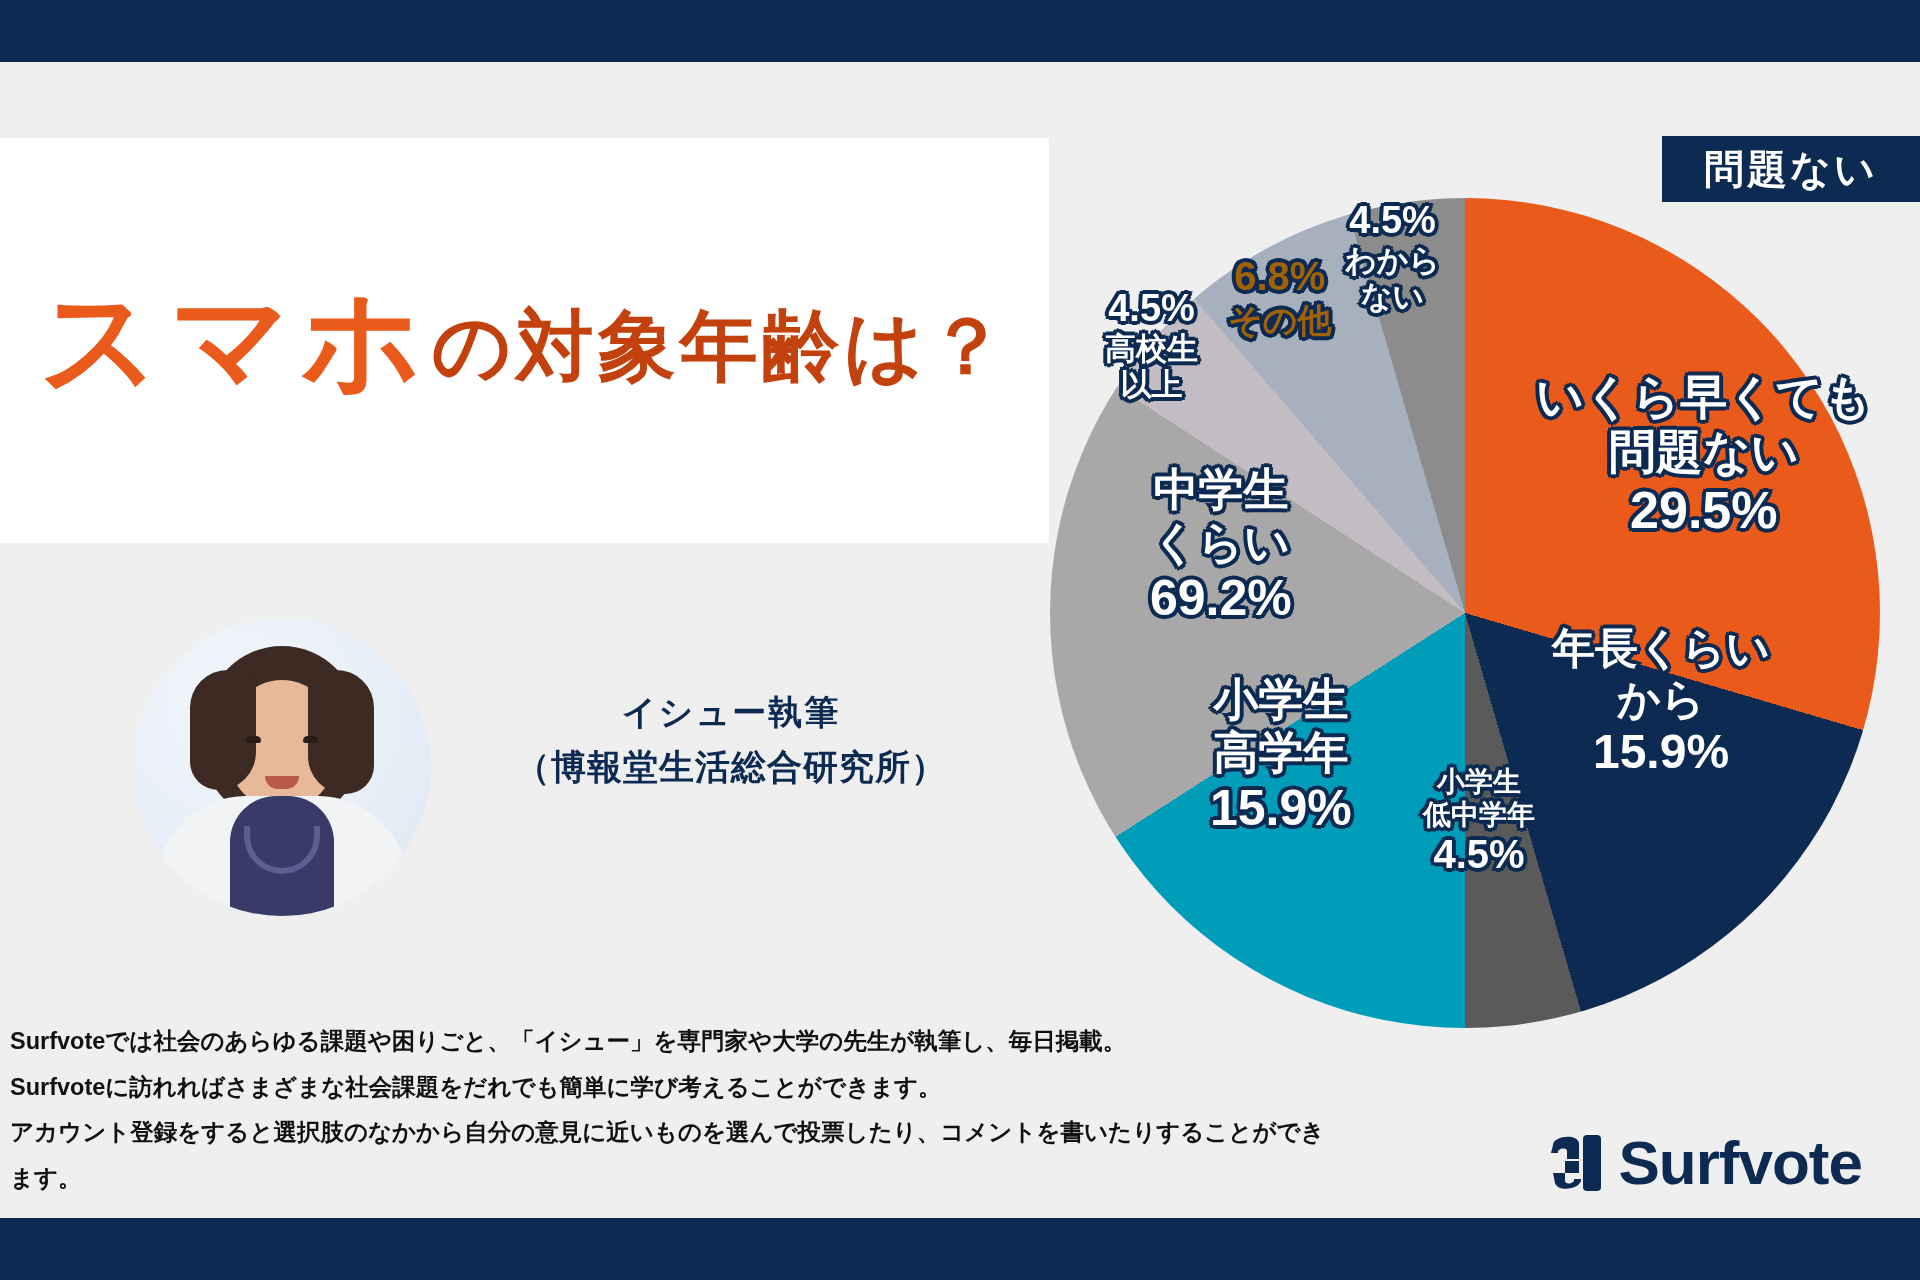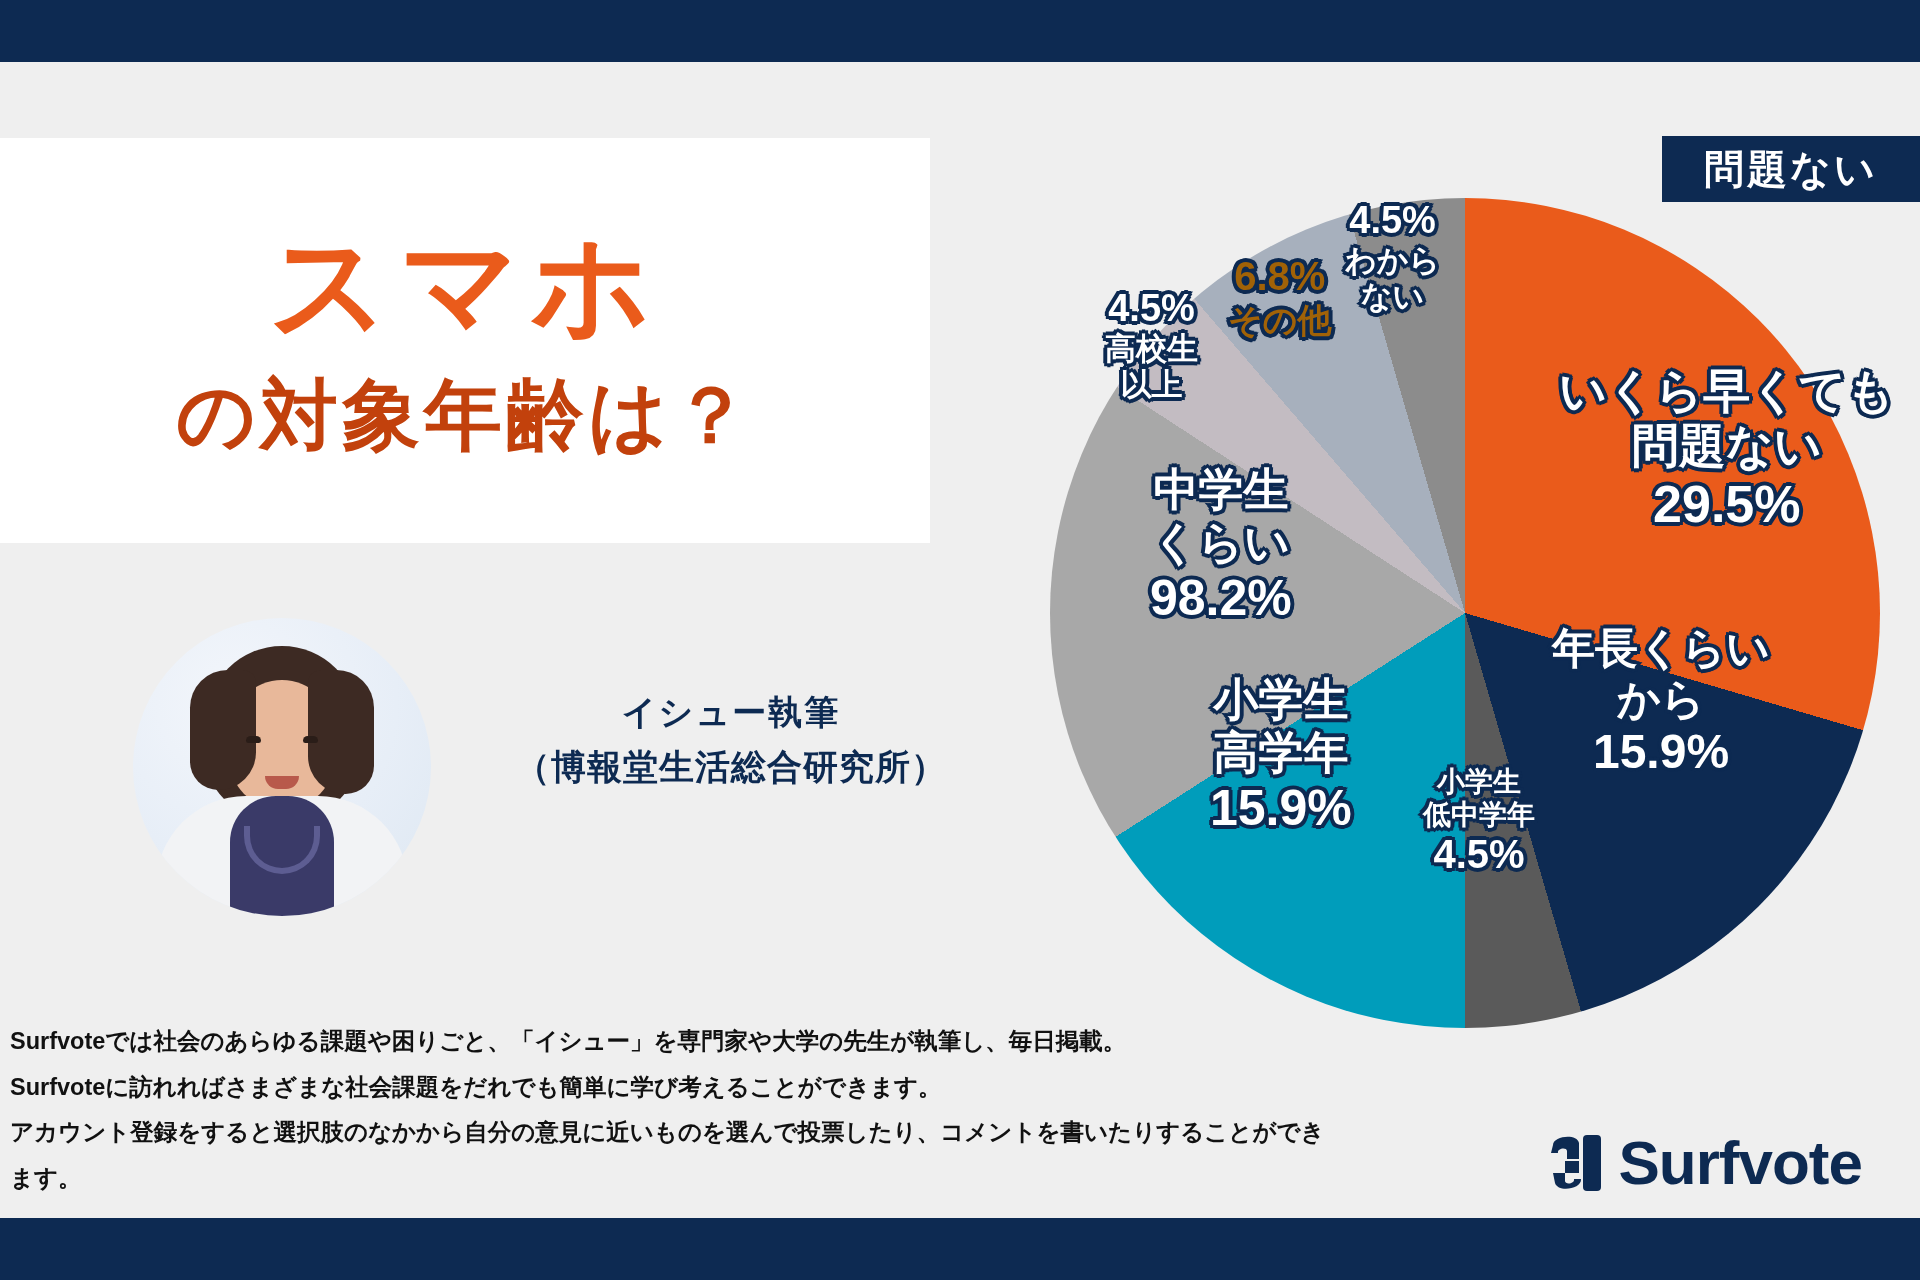--- a/index.html
+++ b/index.html
@@ -23,23 +23,23 @@
   }
   .bar-bottom {
     position: absolute; left: 0; bottom: 0;
     width: 1920px; height: 62px;
     background: #0d2a52;
   }
 
   
   .title-card {
     position: absolute; left: 0; top: 138px;
-    width: 930px; height: 405px;
+    width: 1049px; height: 405px;
     background: #ffffff;
-    display: flex; flex-direction: column;
+    display: flex; 
     align-items: center; justify-content: center;
   }
   .title-main {
     font-size: 118px;
     font-weight: 700;
     color: #ea5b1b;
     letter-spacing: 10px;
     line-height: 1.18;
     text-align: center;
   }
@@ -246,30 +246,30 @@
         <path d="M4 42 L16 42 L16 50 C16 54, 26 53, 25 48 L32 48 C33 58, 9 62, 6 52 Z" fill="#0d2a52"></path>
         <rect x="16" y="30" width="14" height="12" fill="#0d2a52"></rect>
       </svg>
     </span>
     <span class="logo-text">Surfvote</span>
   </div>
 
   <div class="chart-wrap">
     <div class="pie" id="pie" style="background: conic-gradient(rgb(234, 91, 27) 0deg, rgb(234, 91, 27) 106.413deg, rgb(13, 42, 82) 106.413deg, rgb(13, 42, 82) 163.768deg, rgb(90, 90, 90) 163.768deg, rgb(90, 90, 90) 180deg, rgb(0, 157, 187) 180deg, rgb(0, 157, 187) 237.355deg, rgb(168, 168, 168) 237.355deg, rgb(168, 168, 168) 303.006deg, rgb(195, 188, 194) 303.006deg, rgb(195, 188, 194) 319.238deg, rgb(167, 176, 189) 319.238deg, rgb(167, 176, 189) 343.768deg, rgb(140, 140, 140) 343.768deg, rgb(140, 140, 140) 360deg);"></div>
     <div id="pie-labels">
-        <div class="pie-label" style="left: 516px; top: 165px; font-size: 47px; margin-left: 23px;"><span class="pl-name">いくら早くても
+        <div class="pie-label" style="left: 516px; top: 171px; font-size: 47px;"><span class="pl-name">いくら早くても
 問題ない</span><span class="pl-pct" style="font-size: 52px;">29.5%</span></div>
         <div class="pie-label" style="left: 532px; top: 425px; font-size: 43px;"><span class="pl-name">年長くらい
 から</span><span class="pl-pct" style="font-size: 48px;">15.9%</span></div>
         <div class="pie-label" style="left: 403px; top: 567px; font-size: 28px;"><span class="pl-name">小学生
 低中学年</span><span class="pl-pct" style="font-size: 40px;">4.5%</span></div>
         <div class="pie-label" style="left: 190px; top: 475px; font-size: 45px;"><span class="pl-name">小学生
 高学年</span><span class="pl-pct" style="font-size: 50px;">15.9%</span></div>
         <div class="pie-label" style="left: 130px; top: 265px; font-size: 45px;"><span class="pl-name">中学生
-くらい</span><span class="pl-pct" style="font-size: 50px;">98.2%</span></div>
+くらい</span><span class="pl-pct" style="font-size: 50px;">69.2%</span></div>
         <div class="pie-label" style="left: 85px; top: 88px; font-size: 31px; color: rgb(255, 255, 255);"><span class="pl-pct" style="font-size: 38px;">4.5%</span><span class="pl-name">高校生
 以上</span></div>
         <div class="pie-label" style="left: 208px; top: 55px; font-size: 34px; color: #a16207;"><span class="pl-pct" style="font-size: 40px;">6.8%</span><span class="pl-name">その他</span></div>
         <div class="pie-label" style="left: 325px; top: 0px; font-size: 31px; color: rgb(255, 255, 255);"><span class="pl-pct" style="font-size: 38px;">4.5%</span><span class="pl-name">わから
 ない</span></div>
       </div>
   </div>
 
 </div>
 

